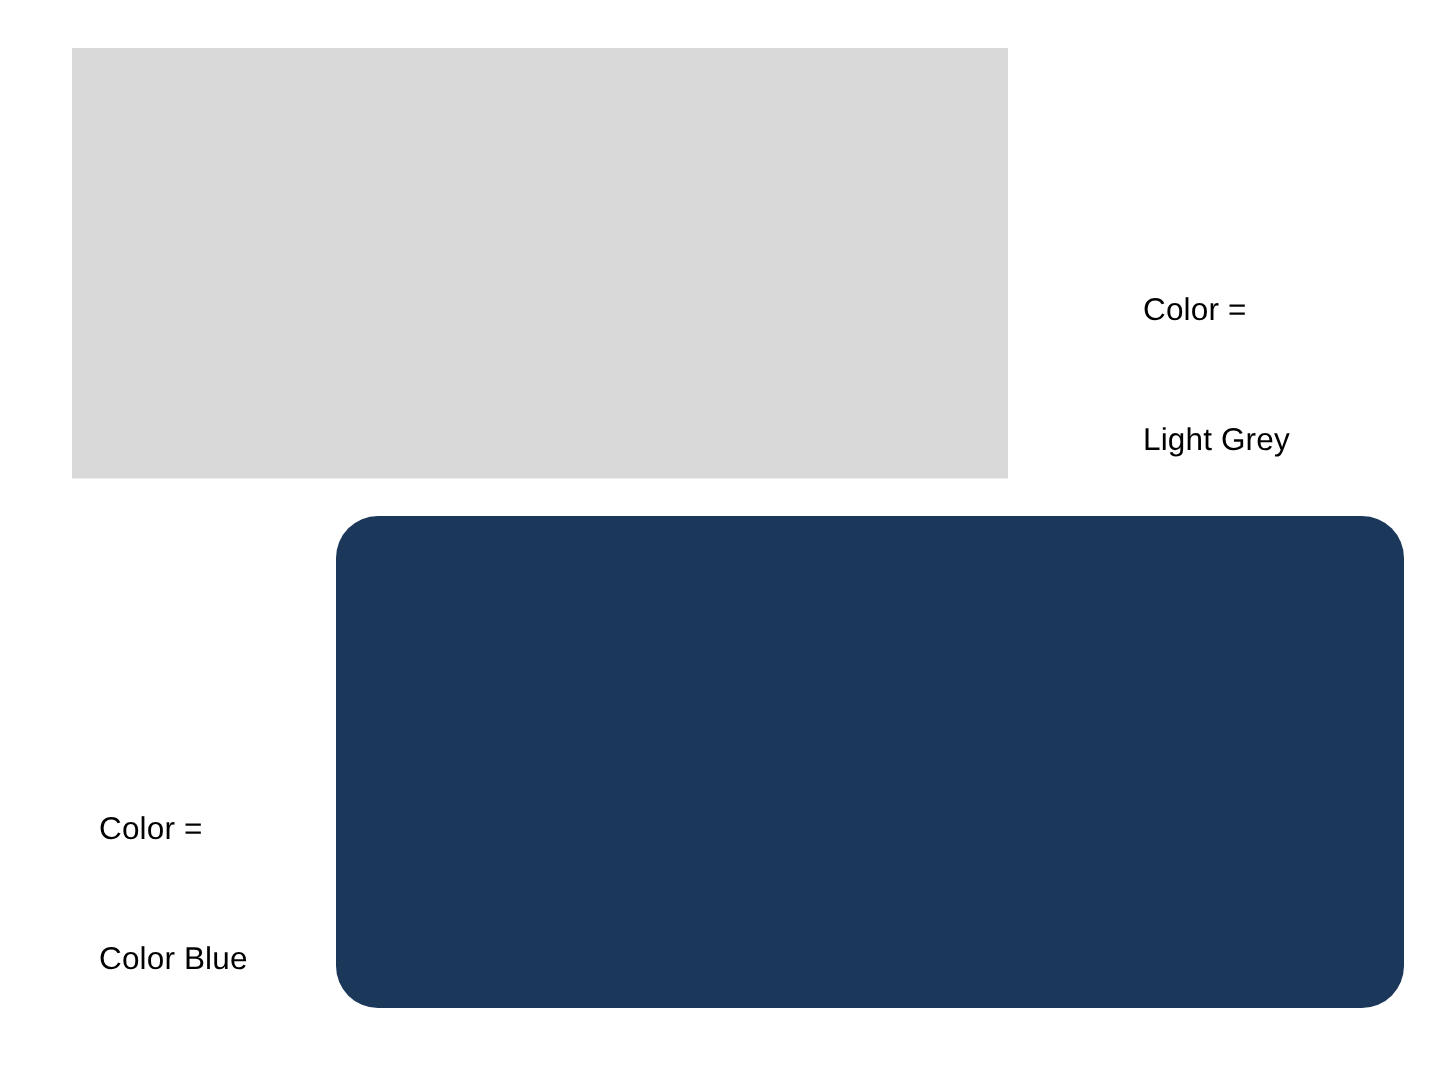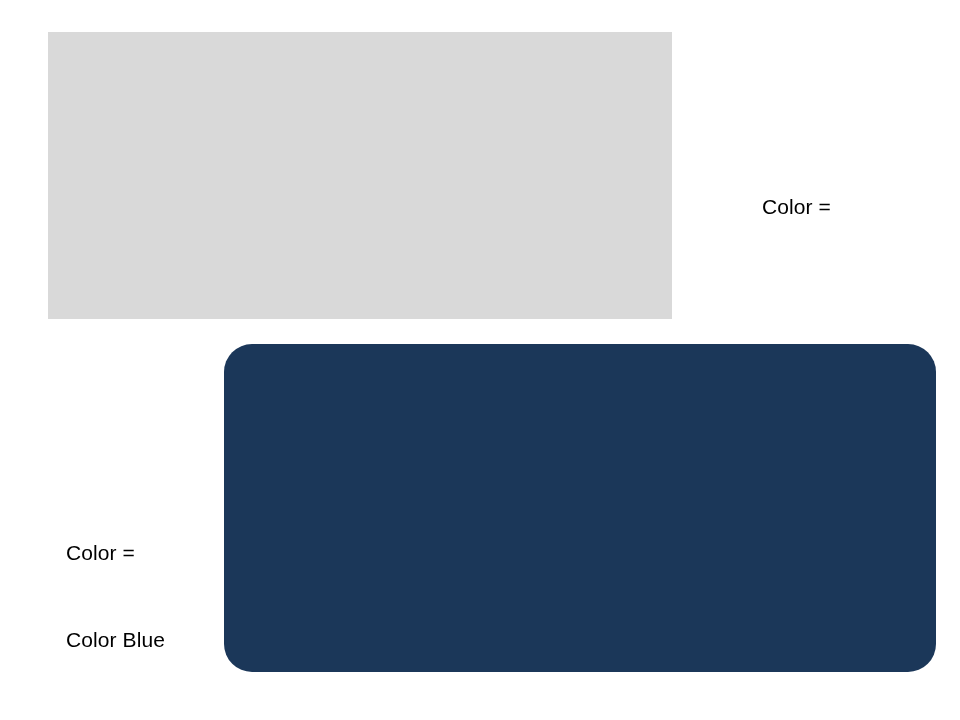--- a/index.html
+++ b/index.html
@@ -68,20 +68,21 @@
 <body style="background: rgb(255, 255, 255);">
 
 <div id="slide-canvas" style="background: rgb(255, 255, 255);">
 
   <div class="shape" id="grey-rectangle" style="left: 48px; top: 32px; width: 624px; height: 287px; background: rgb(217, 217, 217); border-radius: 0px;"></div>
 
   <div class="shape" id="blue-rounded-rectangle" style="left: 224px; top: 344px; width: 712px; height: 328px; background: rgb(27, 55, 89); border-radius: 28px;"></div>
 
   <div class="callout-label" id="label-light-grey" style="color: rgb(0, 0, 0);">
     <span class="label-line">Color =</span>
+    <span class="label-line">Light Grey</span>
   </div>
 
   <div class="callout-label" id="label-dark-blue" style="color: rgb(0, 0, 0);">
     <span class="label-line">Color =</span>
     <span class="label-line">Color Blue</span>
   </div>
 
 </div>
 
 </body></html>

